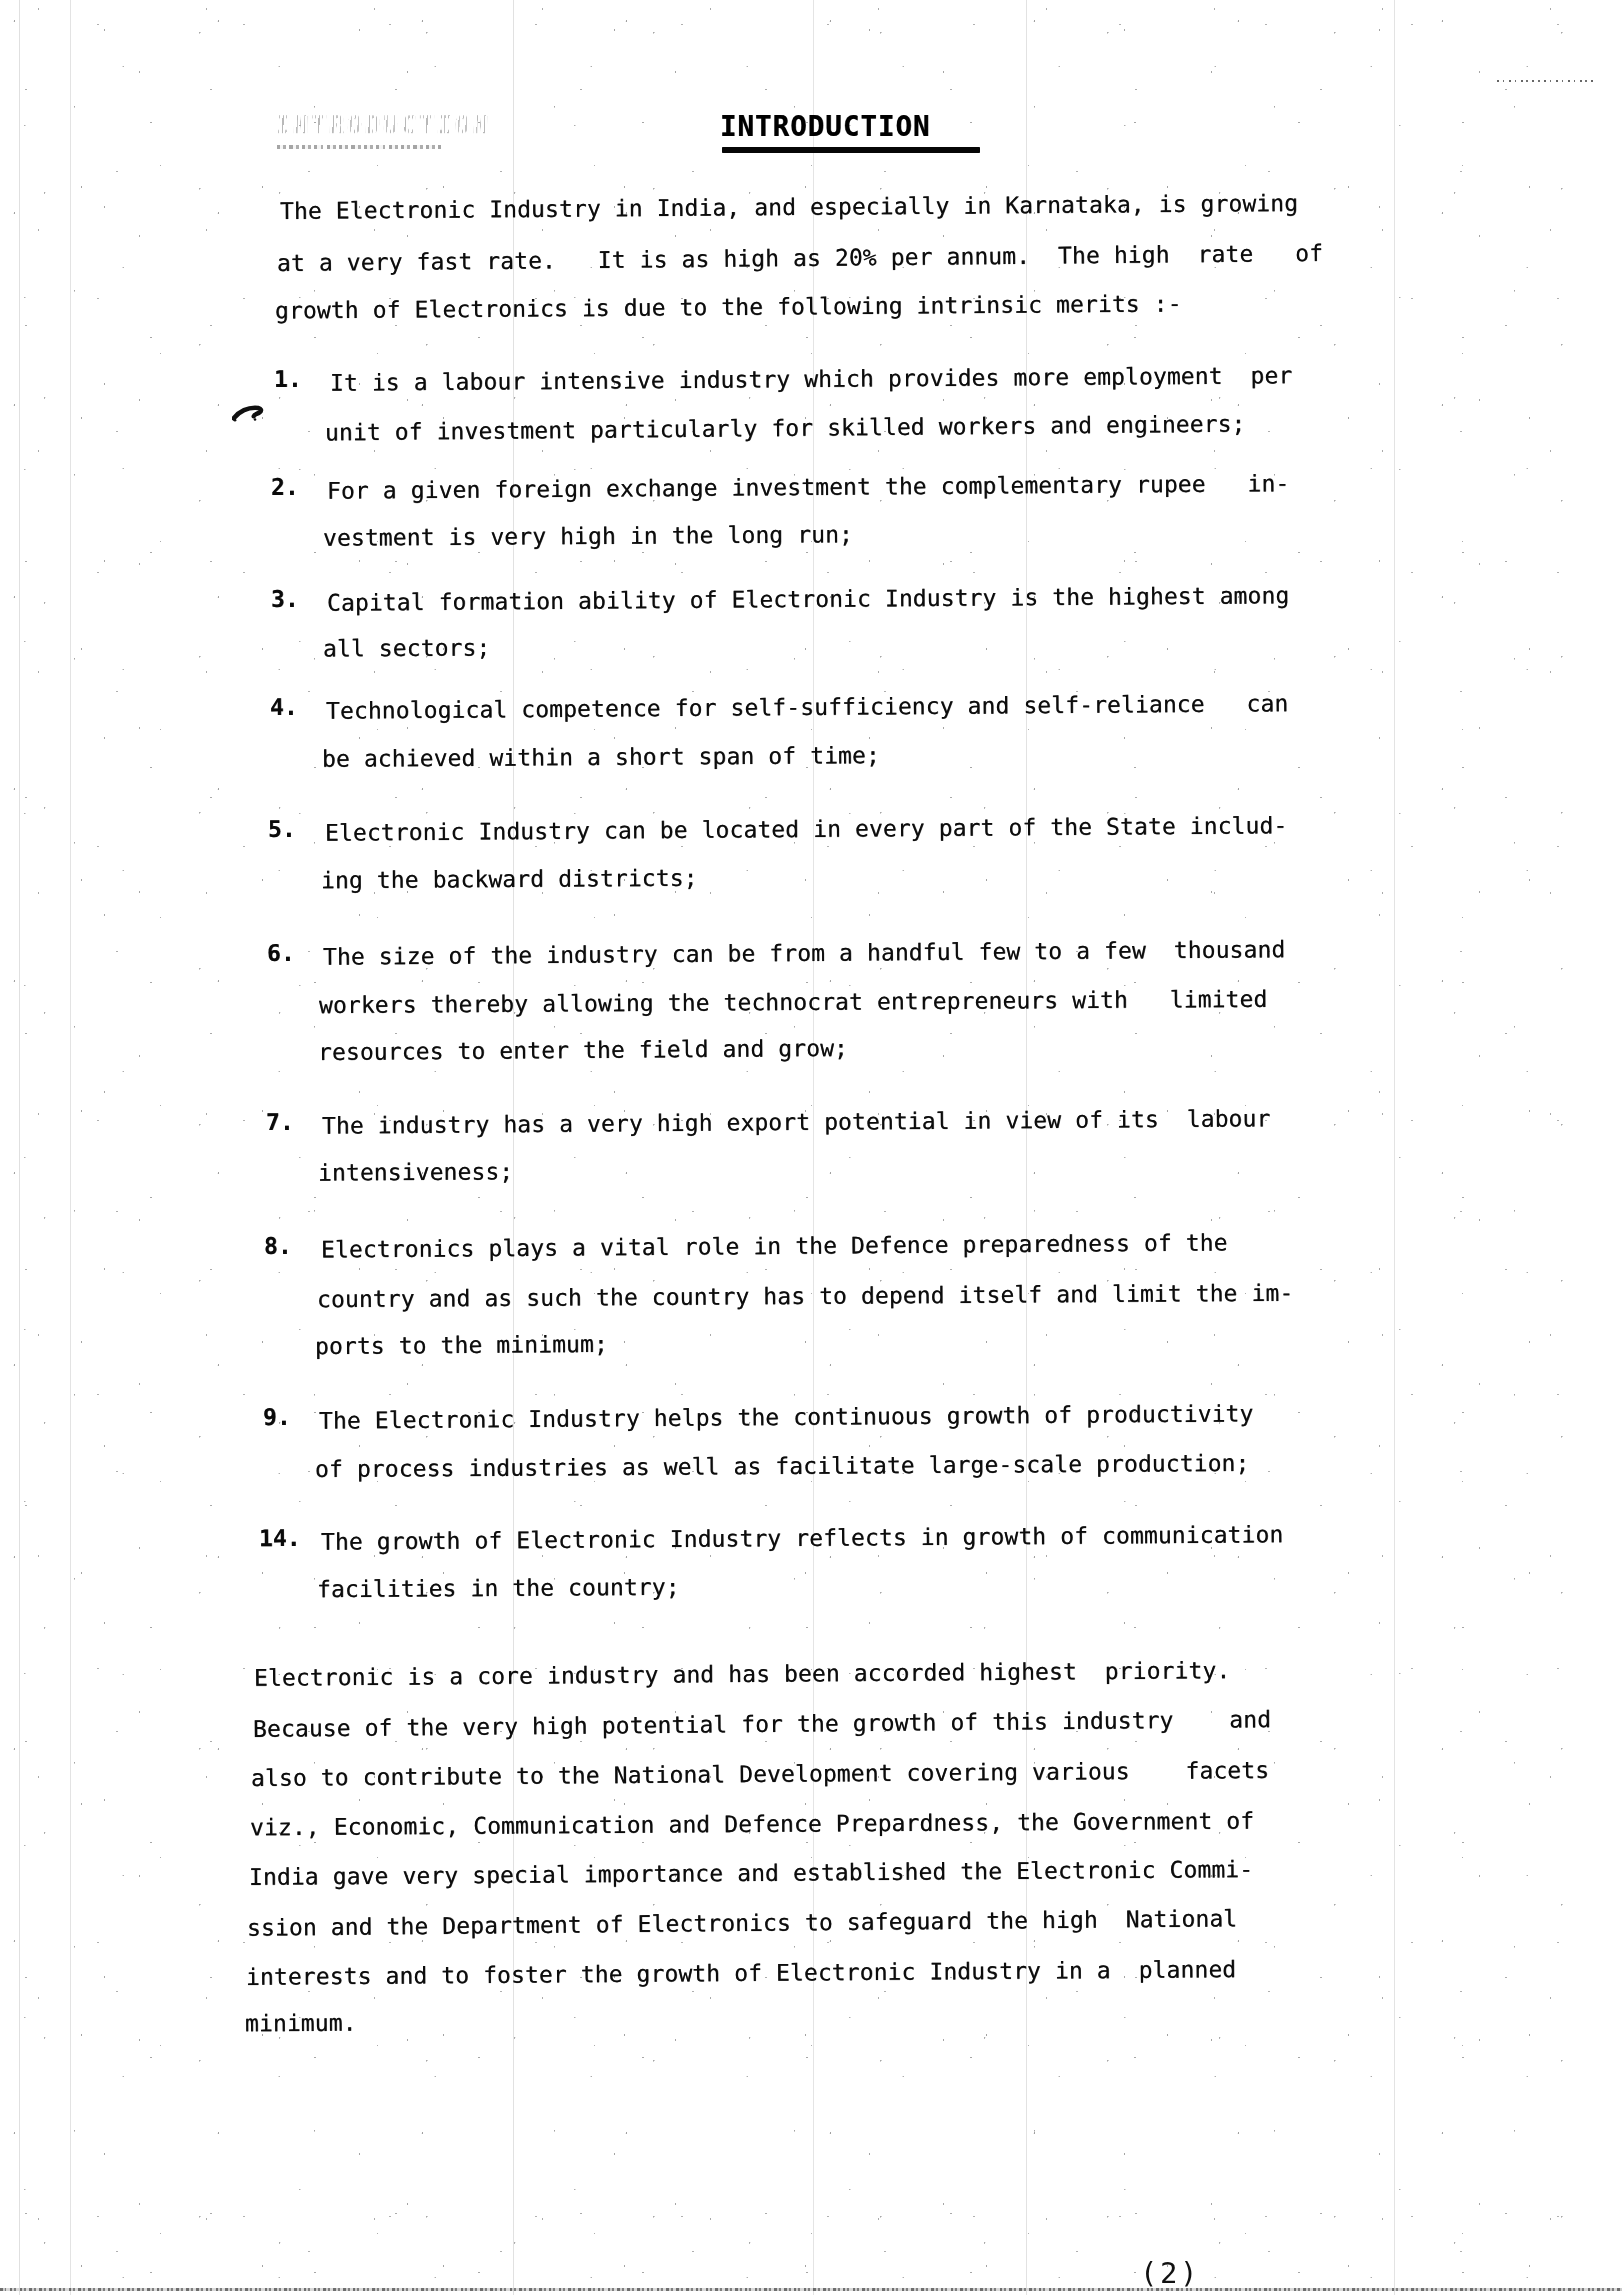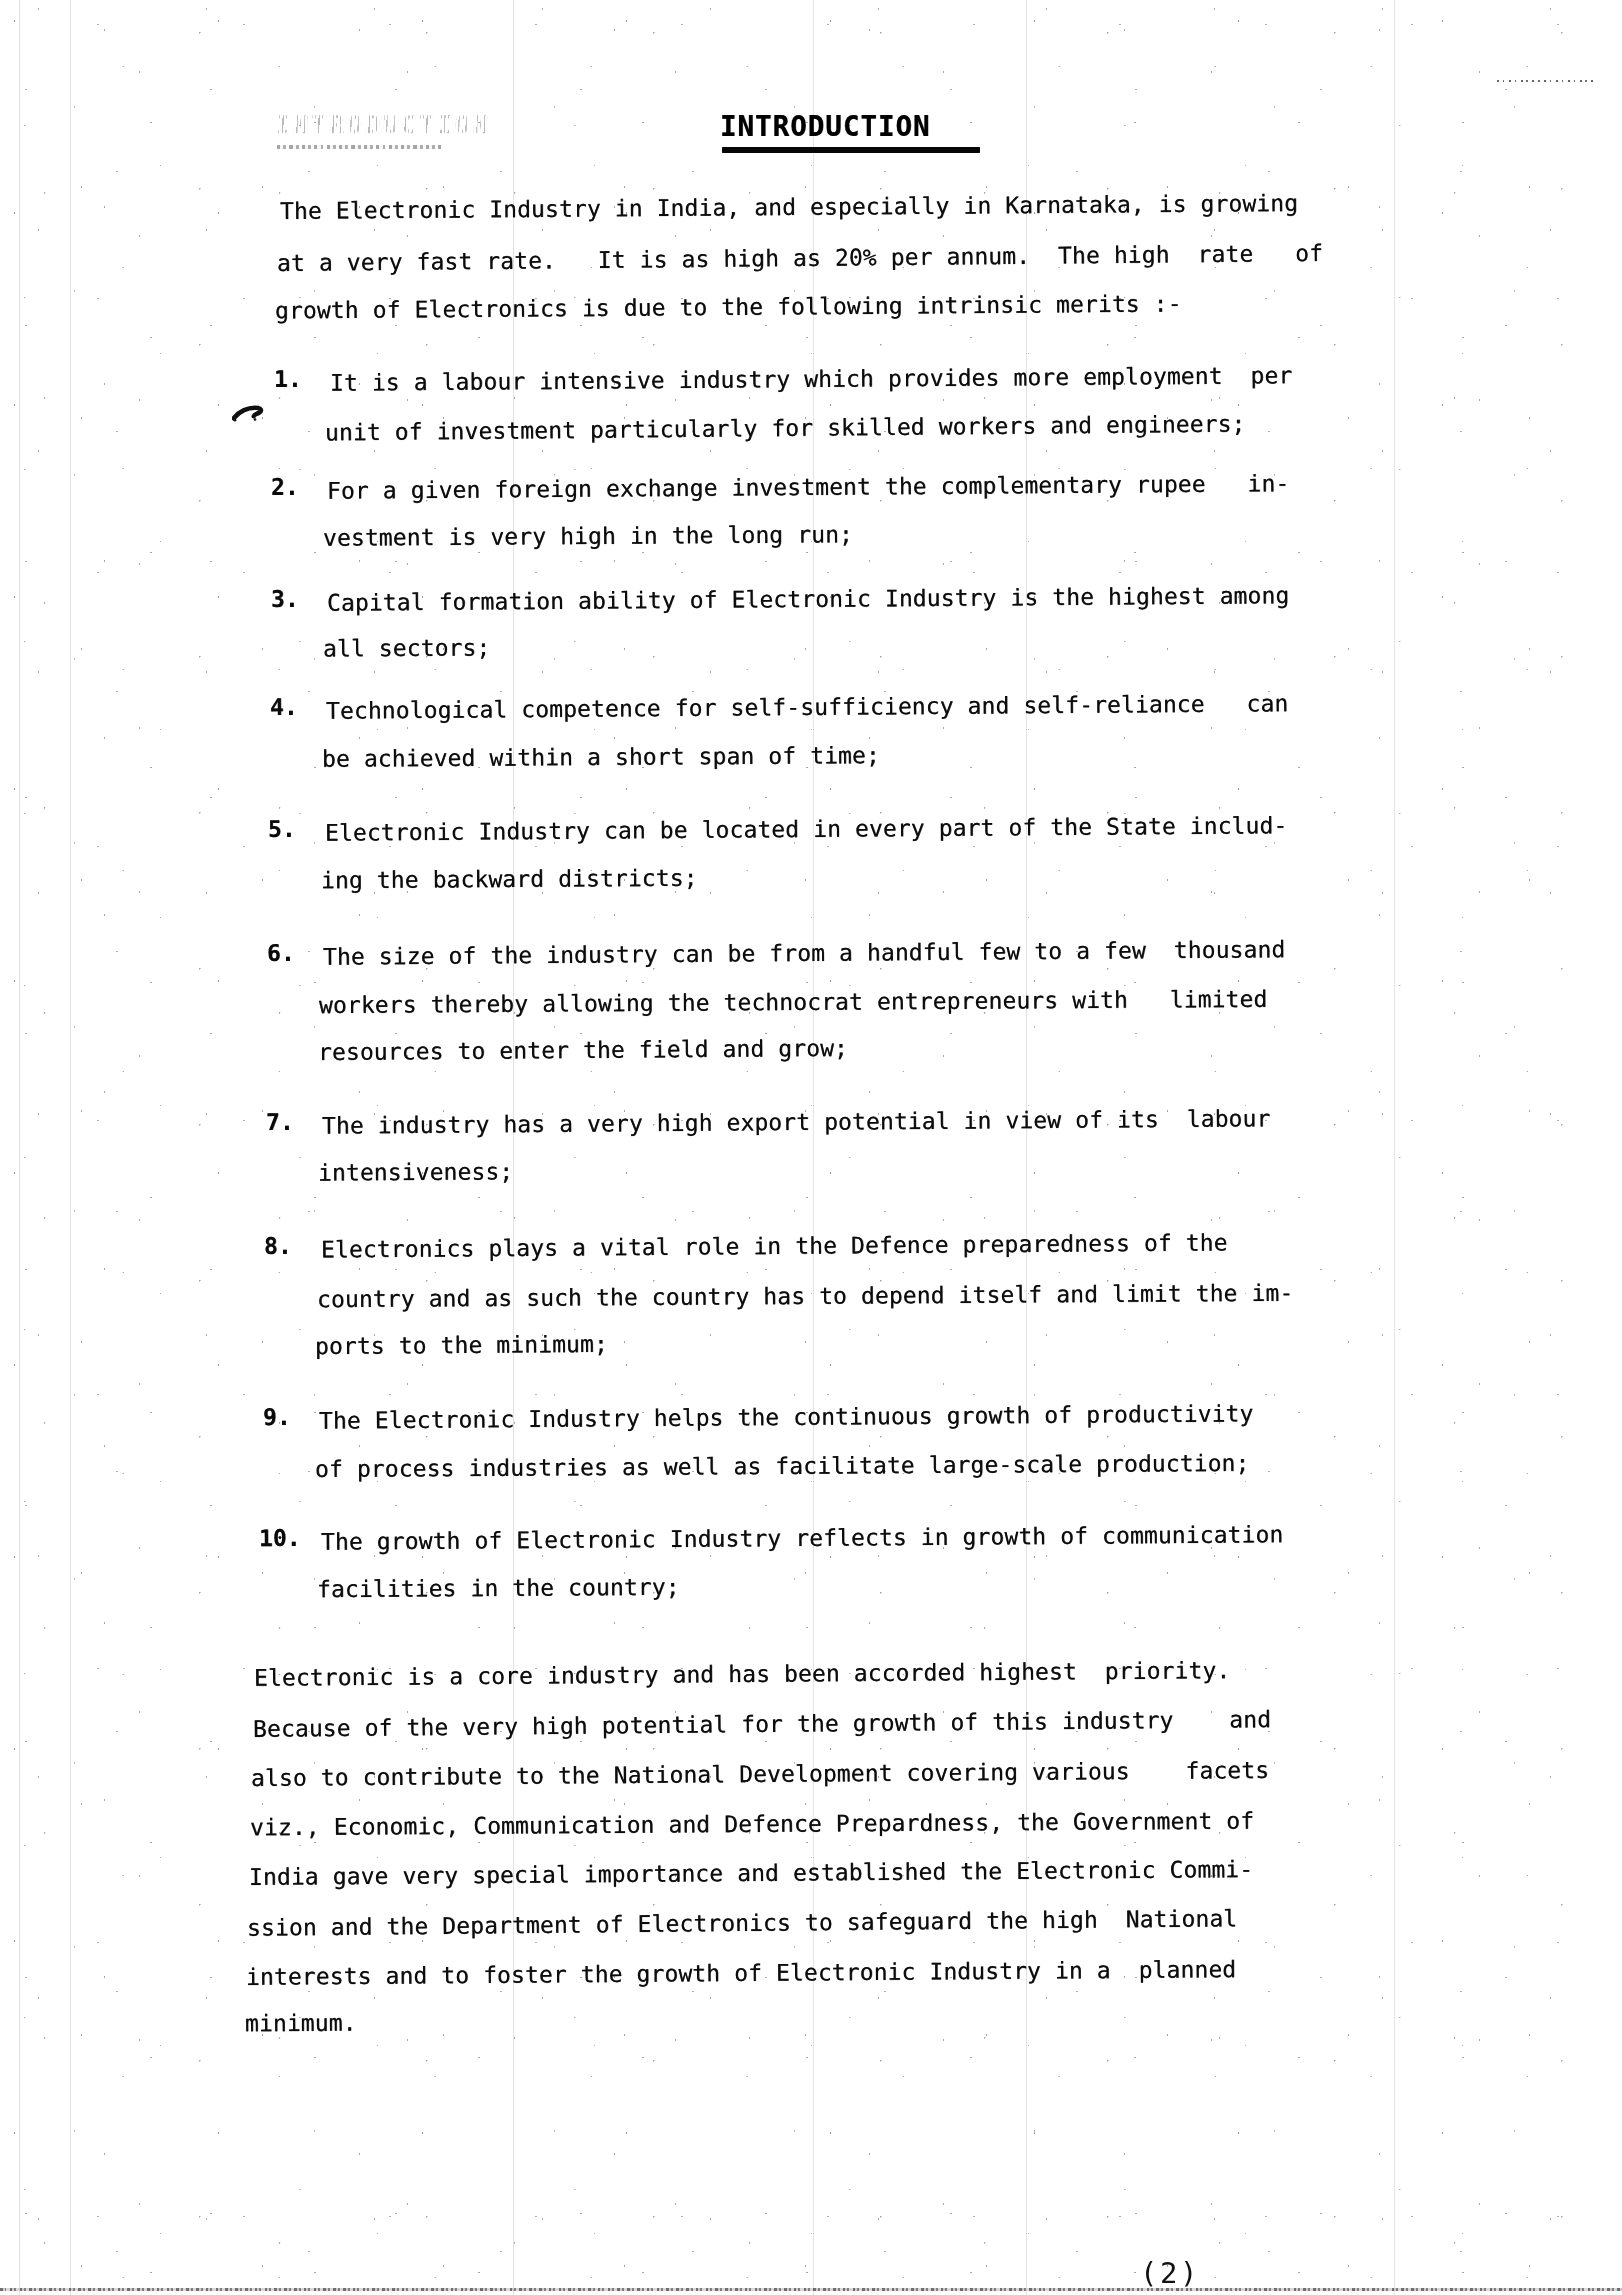--- a/index.html
+++ b/index.html
@@ -277,21 +277,21 @@
 
     <div class="num sk1" style="left:264px; top:1235px;">8.</div>
     <div class="tl sk1" style="left:321px; top:1235px;">Electronics plays a vital role in the Defence preparedness of the</div>
     <div class="tl sk3" style="left:317px; top:1285px;">country and as such the country has to depend itself and limit the im-</div>
     <div class="tl sk1" style="left:315px; top:1334px;">ports to the minimum;</div>
 
     <div class="num sk1" style="left:263px; top:1406px;">9.</div>
     <div class="tl sk1" style="left:319px; top:1406px;">The Electronic Industry helps the continuous growth of productivity</div>
     <div class="tl sk3" style="left:315px; top:1455px;">of process industries as well as facilitate large-scale production;</div>
 
-    <div class="num sk1" style="left:259px; top:1527px;">10.</div>
+    <div class="num sk1" style="left:259px; top:1527px;">14.</div>
     <div class="tl sk1" style="left:321px; top:1527px;">The growth of Electronic Industry reflects in growth of communication</div>
     <div class="tl sk3" style="left:317px; top:1577px;">facilities in the country;</div>
 
     <div class="tl sk1" style="left:254px; top:1663px;">Electronic is a core industry and has been accorded highest  priority.</div>
     <div class="tl sk2" style="left:253px; top:1713px;">Because of the very high potential for the growth of this industry    and</div>
     <div class="tl sk1" style="left:251px; top:1763px;">also to contribute to the National Development covering various    facets</div>
     <div class="tl sk3" style="left:250px; top:1813px;">viz., Economic, Communication and Defence Prepardness, the Government of</div>
     <div class="tl sk1" style="left:249px; top:1862px;">India gave very special importance and established the Electronic Commi-</div>
     <div class="tl sk2" style="left:247px; top:1912px;">ssion and the Department of Electronics to safeguard the high  National</div>
     <div class="tl sk1" style="left:246px; top:1962px;">interests and to foster the growth of Electronic Industry in a  planned</div>

